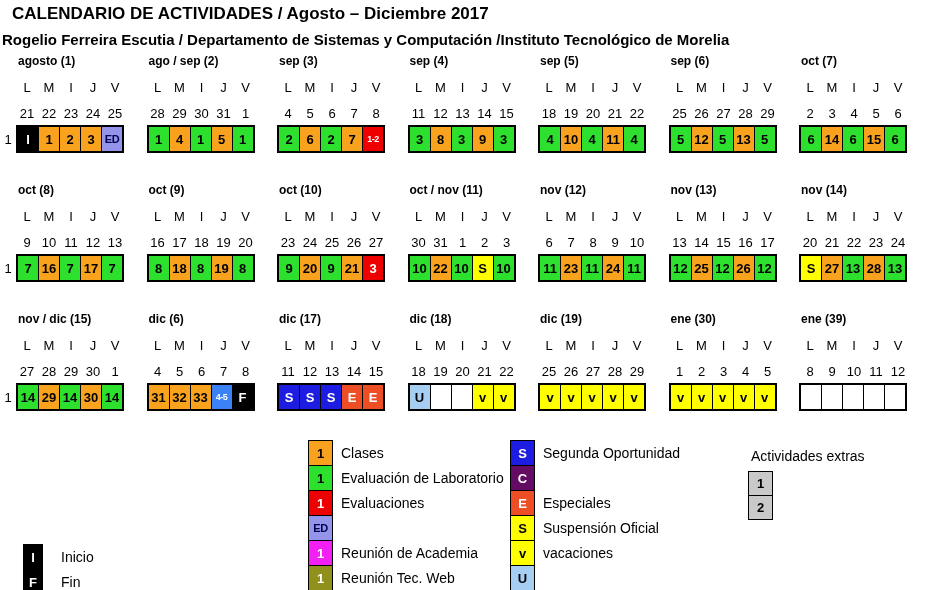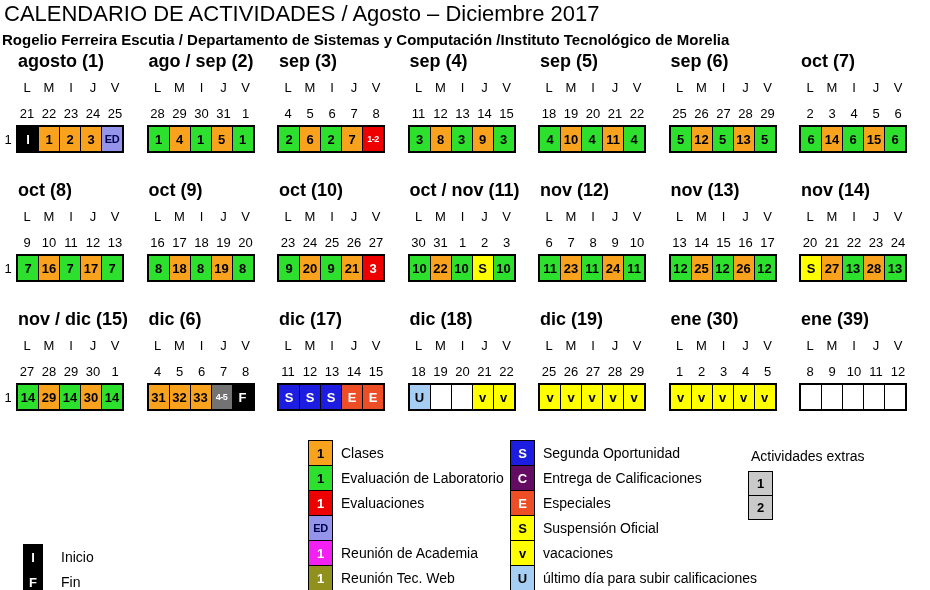--- a/index.html
+++ b/index.html
@@ -1,24 +1,24 @@
 <!DOCTYPE html>
 <html><head>
 <meta charset="utf-8">
 <style>
   html,body{margin:0;padding:0;background:#fff;color:#000;}
   body{width:930px;height:590px;overflow:hidden;font-family:"Liberation Sans",sans-serif;}
-  .title{font-size:22px;font-weight:normal;margin:3px 0 0 4px;line-height:21px;}
+  .title{font-size:17px;font-weight:bold;margin:3px 0 0 12px;line-height:21px;}
   .subtitle{font-size:15px;font-weight:bold;margin:7px 12px 0 2px;line-height:17px;}
 
   #calendar{margin-top:5px;}
   .cal-row{display:flex;margin-bottom:29px;}
   .row-label{width:16px;flex:none;font-size:13px;display:flex;align-items:flex-end;justify-content:center;padding-bottom:6px;}
   .weeks{display:grid;grid-template-columns:repeat(7,130.5px);}
-  .week-header{font-size:18px;font-weight:bold;height:17px;line-height:17px;margin:0 0 11px 2px;white-space:nowrap;}
+  .week-header{font-size:12px;font-weight:bold;height:17px;line-height:17px;margin:0 0 11px 2px;white-space:nowrap;}
   .day-row,.date-row{display:flex;font-size:13px;line-height:13px;}
   .day-row{margin-bottom:13px;}
   .date-row{margin-bottom:5px;}
   .day-row span,.date-row span{width:22px;text-align:center;flex:none;}
   .strip{display:flex;border:1px solid #000;width:max-content;}
   .cell{width:22px;height:26px;flex:none;box-sizing:border-box;border:1px solid #000;margin-right:-1px;display:flex;align-items:center;justify-content:center;font-size:13px;font-weight:bold;}
   .cell:last-child{margin-right:0;}
   .cell.sm{font-size:9px;letter-spacing:-0.5px;}
   .cell.md{font-size:11px;letter-spacing:-0.5px;}
 
@@ -435,21 +435,21 @@
             <span>4</span>
             <span>5</span>
             <span>6</span>
             <span>7</span>
             <span>8</span>
           </div>
           <div class="strip">
             <div class="cell" style="background: rgb(249, 162, 30); color: rgb(0, 0, 0);">31</div>
             <div class="cell" style="background: rgb(249, 162, 30); color: rgb(0, 0, 0);">32</div>
             <div class="cell" style="background: rgb(249, 162, 30); color: rgb(0, 0, 0);">33</div>
-            <div class="cell sm" style="background: #737373; color: rgb(255, 255, 255);">4-5</div>
+            <div class="cell sm" style="background: #3b82f6; color: rgb(255, 255, 255);">4-5</div>
             <div class="cell" style="background: rgb(0, 0, 0); color: rgb(255, 255, 255);">F</div>
           </div>
         </div>
         <div class="week">
           <div class="week-header">dic (17)</div>
           <div class="day-row">
             <span>L</span>
             <span>M</span>
             <span>I</span>
             <span>J</span>
@@ -606,37 +606,35 @@
         <span class="legend-label">Reunión Tec. Web</span>
       </div>
     </div>
   <div class="legend-col" id="legend-col2">
       <div class="legend-row">
         <div class="legend-swatch" style="background: rgb(29, 29, 226); color: rgb(255, 255, 255);">S</div>
         <span class="legend-label">Segunda Oportunidad</span>
       </div>
       <div class="legend-row">
         <div class="legend-swatch" style="background: rgb(100, 11, 100); color: rgb(255, 255, 255);">C</div>
-        <span class="legend-label">Entrega de Calificaciones</span>
       </div>
       <div class="legend-row">
         <div class="legend-swatch" style="background: rgb(238, 78, 38); color: rgb(255, 255, 255);">E</div>
         <span class="legend-label">Especiales</span>
       </div>
       <div class="legend-row">
         <div class="legend-swatch" style="background: rgb(255, 255, 0); color: rgb(0, 0, 0);">S</div>
         <span class="legend-label">Suspensión Oficial</span>
       </div>
       <div class="legend-row">
         <div class="legend-swatch" style="background: rgb(255, 255, 0); color: rgb(0, 0, 0);">v</div>
         <span class="legend-label">vacaciones</span>
       </div>
       <div class="legend-row">
         <div class="legend-swatch" style="background: rgb(166, 205, 242); color: rgb(0, 0, 0);">U</div>
-        <span class="legend-label">último día para subir calificaciones</span>
       </div>
     </div>
   <div class="extras">
     <div class="extras-title">Actividades extras</div>
     <div id="extras-boxes">
         <div class="extra-box" style="background: rgb(201, 201, 201); color: rgb(0, 0, 0);">1</div>
         <div class="extra-box" style="background: rgb(201, 201, 201); color: rgb(0, 0, 0);">2</div>
       </div>
   </div>
 </div>

